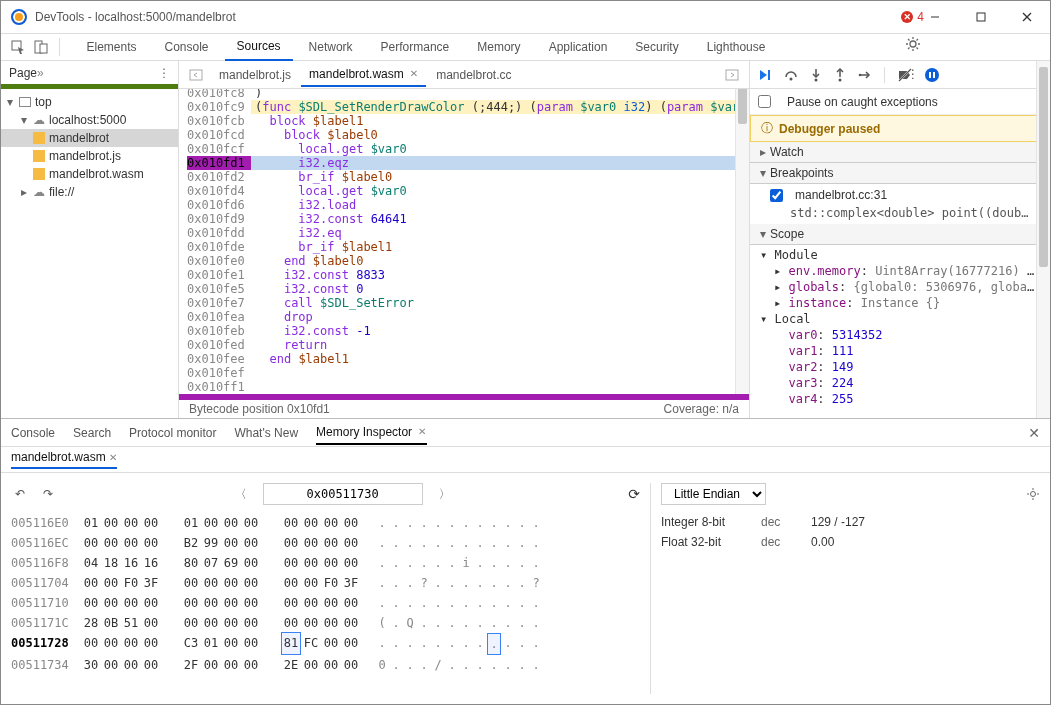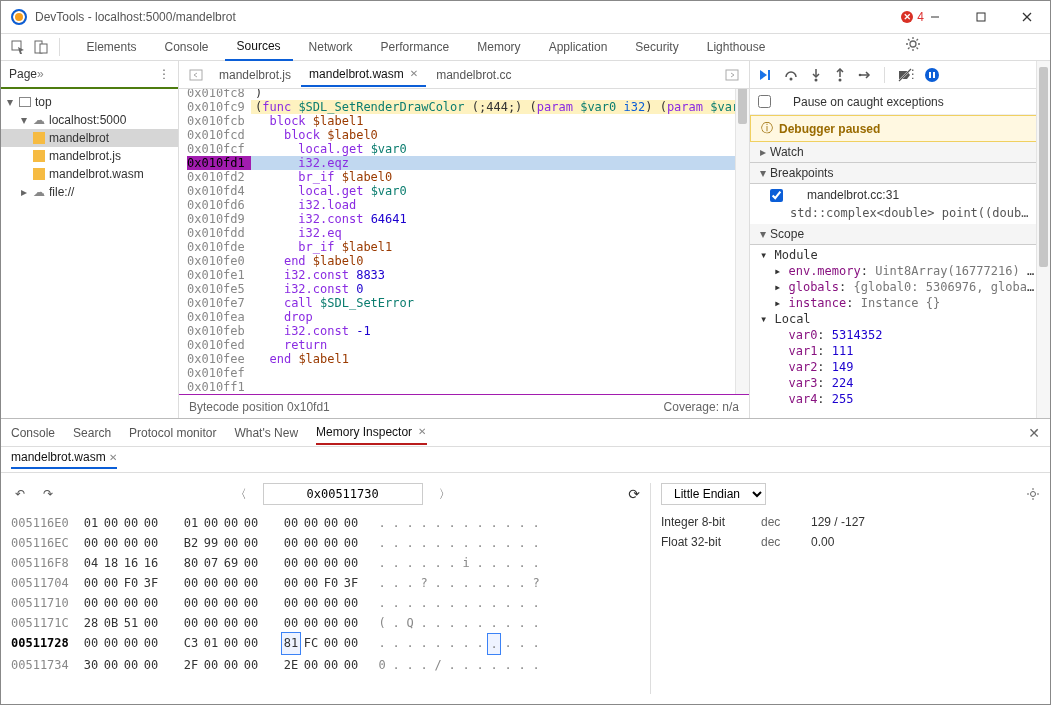--- a/index.html
+++ b/index.html
@@ -12,21 +12,21 @@
 .toolbar { height: 28px; border-top: 1px solid #ddd; border-bottom: 1px solid #ddd; display: flex; align-items: center; padding: 0 8px; gap: 6px; }
 .toolbar .icon { width: 20px; height: 20px; display: flex; align-items: center; justify-content: center; color: #555; }
 .tabs { display: flex; align-items: center; gap: 4px; margin-left: 4px; }
 .tabs .tab { padding: 6px 12px; color: #555; cursor: pointer; }
 .tabs .tab.active { color: #111; border-bottom: 2px solid #0b5ed7; }
 .toolbar .right { margin-left: auto; display: flex; align-items: center; gap: 10px; }
 .err-badge { color: #d33; display: flex; align-items: center; gap: 4px; }
 .err-badge .dot { width: 12px; height: 12px; background: #d93025; border-radius: 50%; color: #fff; display: flex; align-items: center; justify-content: center; font-size: 9px; font-weight: bold; }
 .main { flex: 1; display: flex; overflow: hidden; }
 .left { width: 178px; border-right: 1px solid #ddd; display: flex; flex-direction: column; background: #fff; }
-.left-header { height: 28px; border-bottom: 2px solid #4d7c0f; display: flex; align-items: center; padding: 0 8px; justify-content: space-between; }
+.left-header { height: 28px; border-bottom: 5px solid #4d7c0f; display: flex; align-items: center; padding: 0 8px; justify-content: space-between; }
 .tree { padding: 4px 0; font-size: 12px; color: #333; }
 .tree .row { display: flex; align-items: center; height: 18px; padding-left: 4px; gap: 4px; }
 .tree .row.sel { background: #d6d6d6; }
 .tree .indent1 { padding-left: 18px; }
 .tree .indent2 { padding-left: 32px; }
 .tree .caret { width: 10px; text-align: center; color: #666; }
 .tree .frame-icon { width: 12px; height: 10px; border: 1px solid #888; background: #fff; }
 .tree .cloud { font-size: 12px; color: #888; }
 .tree .file-icon { width: 12px; height: 12px; background: #f6bb42; }
 .center { flex: 1; display: flex; flex-direction: column; border-right: 1px solid #ddd; overflow: hidden; }
@@ -41,43 +41,43 @@
 .src { flex: 1; white-space: pre; overflow: hidden; position: relative; }
 .src .line { height: 14px; padding-left: 4px; }
 .src .line.hl-yellow { background: #fef2c0; }
 .src .line.hl-blue { background: #c1d8f0; }
 .gutter .addr.hl { background: #a21caf; color: #000; }
 .code .kw { color: #8a2be2; }
 .code .ty { color: #0b5ed7; }
 .code .id { color: #0b7d6f; }
 .code .num { color: #1c00cf; }
 .code .lbl { color: #9a3a00; }
-.status { height: 24px; border-top: 1px solid #a21caf; padding: 0 10px; display: flex; align-items: center; color: #666; font-size: 12px; }
+.status { height: 24px; border-top: 6px solid #a21caf; padding: 0 10px; display: flex; align-items: center; color: #666; font-size: 12px; }
 .status .cov { margin-left: auto; text-align: right; }
 .right { width: 300px; display: flex; flex-direction: column; overflow: hidden; }
 .dbg-toolbar { height: 28px; border-bottom: 1px solid #ddd; display: flex; align-items: center; padding: 0 8px; gap: 12px; color: #555; }
 .dbg-toolbar .resume { color: #0b5ed7; font-size: 14px; }
 .dbg-toolbar .pause-circle { width: 14px; height: 14px; background: #0b5ed7; border-radius: 50%; color: #fff; font-size: 8px; display: flex; align-items: center; justify-content: center; }
 .dbg-body { flex: 1; overflow: hidden; display: flex; flex-direction: column; }
-.pce { height: 26px; display: flex; align-items: center; padding: 0 8px; gap: 22px; border-bottom: 1px solid #eee; }
+.pce { height: 26px; display: flex; align-items: center; padding: 0 8px; gap: 16px; border-bottom: 1px solid #eee; }
 .paused-banner { background: #fff8e1; border: 1px solid #f0d060; color: #9a6b00; padding: 4px 10px; display: flex; align-items: center; gap: 6px; margin: 0; }
 .sect { border-bottom: 1px solid #ccc; background: #f5f5f5; padding: 3px 10px; color: #333; display: flex; align-items: center; gap: 4px; }
 .sect .tri { color: #666; }
-.bp-row { padding: 4px 20px; display: flex; align-items: flex-end; gap: 24px; }
+.bp-row { padding: 4px 20px; display: flex; align-items: flex-end; gap: 12px; }
 .bp-row input { accent-color: #0b5ed7; }
 .bp-sub { padding: 0 20px 4px 40px; color: #555; font-family: Consolas, monospace; white-space: nowrap; overflow: hidden; text-overflow: ellipsis; }
 .scope-body { padding: 2px 10px 6px 10px; font-family: Consolas, monospace; font-size: 12px; line-height: 16px; }
 .scope-body .row { white-space: nowrap; overflow: hidden; text-overflow: ellipsis; }
 .scope-body .key { color: #881280; }
 .scope-body .type { color: #777; }
 .scope-body .val { color: #1c00cf; }
 .scope-body .sub { padding-left: 14px; }
 .drawer { border-top: 1px solid #bbb; display: flex; flex-direction: column; flex-shrink: 0; height: 286px; }
 .drawer-tabs { height: 28px; border-bottom: 1px solid #ddd; display: flex; align-items: center; padding: 0 10px; gap: 18px; color: #555; }
-.drawer-tabs .dtab.active { color: #111; border-bottom: 2px solid #b91c1c; padding-bottom: 4px; }
+.drawer-tabs .dtab.active { color: #111; border-bottom: 2px solid #000000; padding-bottom: 4px; }
 .drawer-tabs .dtab { padding: 4px 0; display: flex; align-items: center; gap: 6px; }
 .drawer-tabs .closex { margin-left: auto; color: #666; font-size: 14px; }
 .drawer-subtabs { height: 26px; border-bottom: 1px solid #ddd; display: flex; align-items: center; padding: 0 10px; gap: 14px; color: #555; }
 .drawer-subtabs .active { color: #111; border-bottom: 2px solid #0b5ed7; padding-bottom: 3px; }
 .mem { flex: 1; display: flex; padding: 10px; gap: 10px; overflow: hidden; font-size: 12px; }
 .mem-left { flex: 1; display: flex; flex-direction: column; }
 .mem-nav { display: flex; align-items: center; gap: 10px; margin-bottom: 8px; }
 .mem-nav .icon { color: #555; width: 18px; text-align: center; }
 .mem-nav .addr-nav { flex: 1; display: flex; align-items: center; justify-content: center; gap: 16px; }
 .mem-nav .addr-input { width: 160px; border: 1px solid #ccc; height: 22px; text-align: center; font-family: Consolas, monospace; font-size: 12px; }

